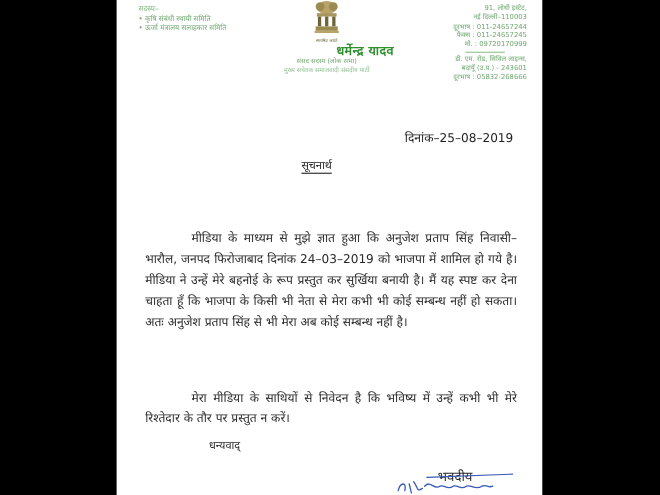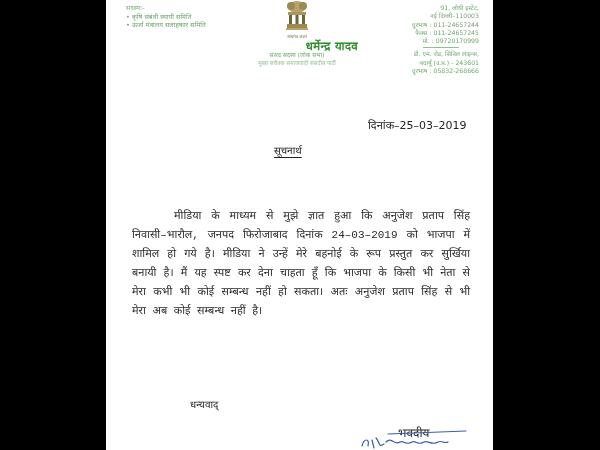--- a/index.html
+++ b/index.html
@@ -57,21 +57,21 @@
     .subject {
       position: absolute; left: 168px; top: 143px;
       font-size: 10px; color: #222; text-decoration: underline;
       text-underline-offset: 3px;
     }
     .para {
       position: absolute; left: 26px; width: 338px;
       font-size: 11px; line-height: 19px; color: #2a2a2a;
       text-align: justify; text-indent: 42px;
     }
-    .p1 { top: 207px; font-family: Liberation Mono, monospace; }
+    .p1 { top: 207px; }
     .p2 { top: 352px; }
     .thanks {
       position: absolute; left: 84px; top: 397px;
       font-size: 10px; color: #2a2a2a;
     }
     .yours {
       position: absolute; left: 292px; top: 424px;
       font-size: 12px; color: #2a2a2a;
     }
     .signature {
@@ -112,24 +112,25 @@
       <div class="row">नई दिल्ली–110003</div>
       <div class="row">दूरभाष : 011-24657244</div>
       <div class="row">फैक्स : 011-24657245</div>
       <div class="row">मो. : 09720170999</div>
       <div class="sep"></div>
       <div class="row">डी. एम. रोड, सिविल लाइन्स,</div>
       <div class="row">बदायूँ (उ.प्र.) - 243601</div>
       <div class="row">दूरभाष : 05832-268666</div>
     </div>
 
-    <div class="date">दिनांक–25–03–2019</div>
+    <div class="date">दिनांक–25–08–2019</div>
     <div class="subject">सूचनार्थ</div>
 
     <div class="para p1">मीडिया के माध्यम से मुझे ज्ञात हुआ कि अनुजेश प्रताप सिंह निवासी–भारौल, जनपद फिरोजाबाद दिनांक 24–03–2019 को भाजपा में शामिल हो गये है। मीडिया ने उन्हें मेरे बहनोई के रूप प्रस्तुत कर सुर्खिया बनायी है। मैं यह स्पष्ट कर देना चाहता हूँ कि भाजपा के किसी भी नेता से मेरा कभी भी कोई सम्बन्ध नहीं हो सकता। अतः अनुजेश प्रताप सिंह से भी मेरा अब कोई सम्बन्ध नहीं है।</div>
+    <div class="para p2">मेरा मीडिया के साथियों से निवेदन है कि भविष्य में उन्हें कभी भी मेरे रिश्तेदार के तौर पर प्रस्तुत न करें।</div>
 
     <div class="thanks">धन्यवाद्</div>
     <div class="yours">भवदीय</div>
 
     <svg class="signature" viewBox="0 0 110 22">
       <path d="M4 18 C 6 10, 12 10, 10 18 M14 12 L 16 20 M18 10 C 22 14, 20 20, 26 16 M28 14 C 34 8, 36 18, 42 14 C 46 12, 48 18, 54 14 C 58 12, 60 18, 66 14 C 70 12, 74 18, 80 14 C 84 12, 86 16, 90 14" stroke="#3a5bb5" stroke-width="1.2" fill="none" stroke-linecap="round"></path>
       <path d="M30 6 L 108 3" stroke="#3a5bb5" stroke-width="1" fill="none" stroke-linecap="round"></path>
     </svg>
 
   </div>

